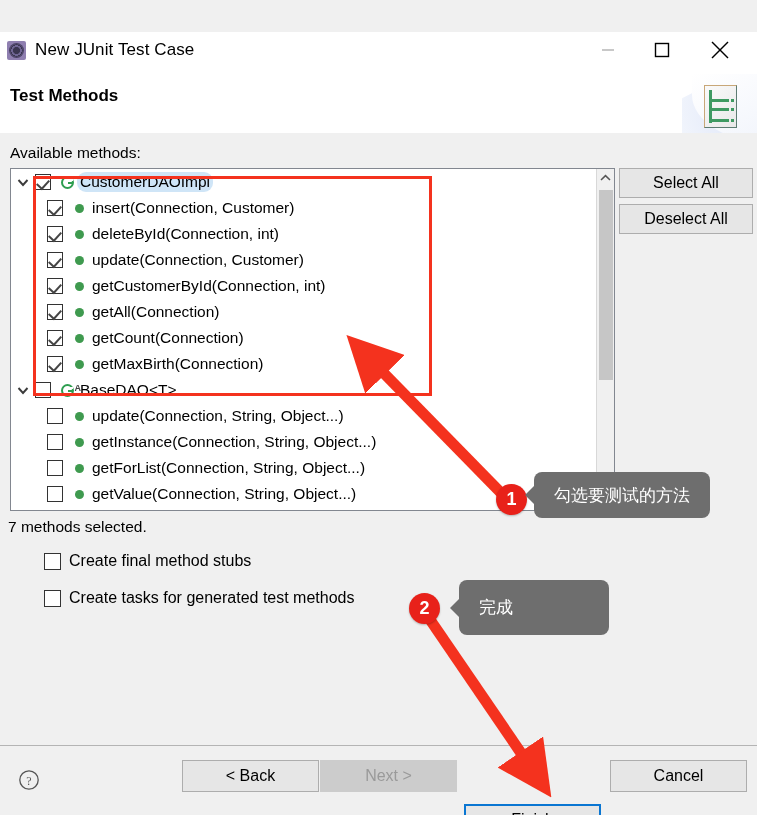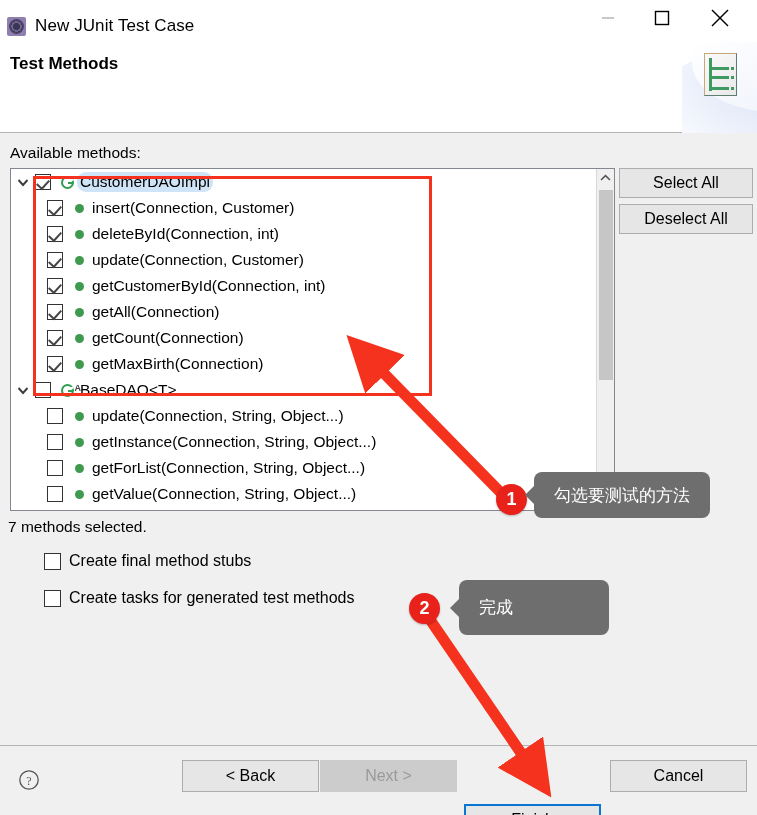--- a/index.html
+++ b/index.html
@@ -9,21 +9,21 @@
     font-family: "Liberation Sans", sans-serif;
     background: #f0f0f0;
     color: #000;
     overflow: hidden;
     position: relative;
   }
 
   
   #titlebar {
     height: 36px; background:#ffffff; position:relative;
-    display:flex; align-items:flex-end;
+    display:flex; align-items:center;margin-top:32px;
   }
   #app-icon {
     width:19px; height:19px; margin-left:7px; margin-right:9px;
     background:#8f7fb0; border-radius:2px;
     display:flex; align-items:center; justify-content:center;
     flex:none;
   }
   #app-icon .gear {
     width:13px; height:13px; border-radius:50%;
     background: radial-gradient(circle at 50% 50%, #3a3550 0 38%, #6f6593 40% 56%, #3a3550 58% 100%);

